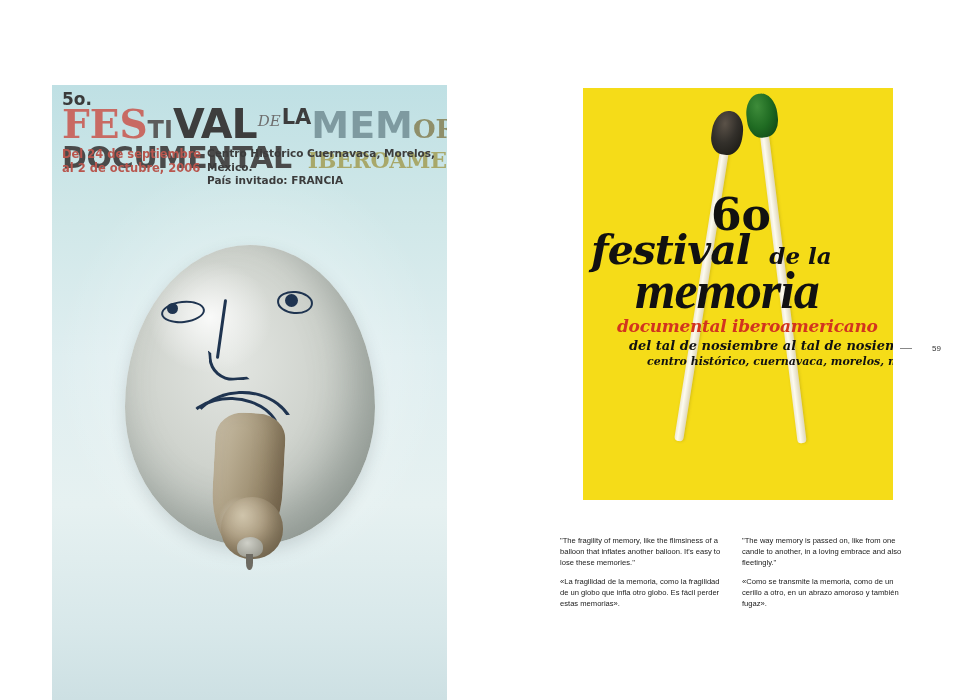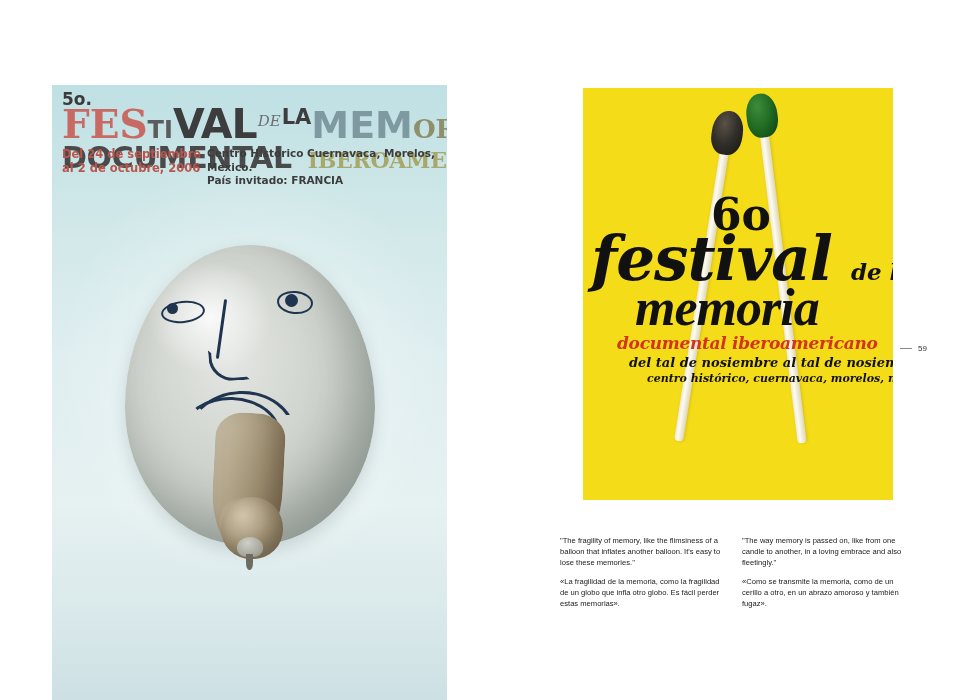--- a/index.html
+++ b/index.html
@@ -361,21 +361,21 @@
     font-weight: bold;
     font-size: 44px;
     color: #111;
     line-height: 0.85;
     margin-left: 120px;
   }
   .pr-festival {
     font-family: "DejaVu Serif", serif;
     font-weight: bold;
     font-style: italic;
-    font-size: 61px;
+    font-size: 41px;
     color: #111;
     line-height: 0.86;
     letter-spacing: -1px;
     white-space: nowrap;
   }
   .pr-dela {
     font-family: "DejaVu Serif", serif;
     font-weight: bold;
     font-style: italic;
     font-size: 23px;
@@ -446,21 +446,21 @@
   
   .page-num {
     position: absolute;
     left: 900px;
     top: 344px;
     font-family: "Liberation Sans", sans-serif;
     font-size: 8px;
     color: #333;
     display: flex;
     align-items: center;
-    gap: 6px;
+    gap: 20px;
   }
   .page-num .rule {
     display: inline-block;
     width: 12px;
     height: 1px;
     background: #888;
   }
 </style>
 </head>
 <body>

